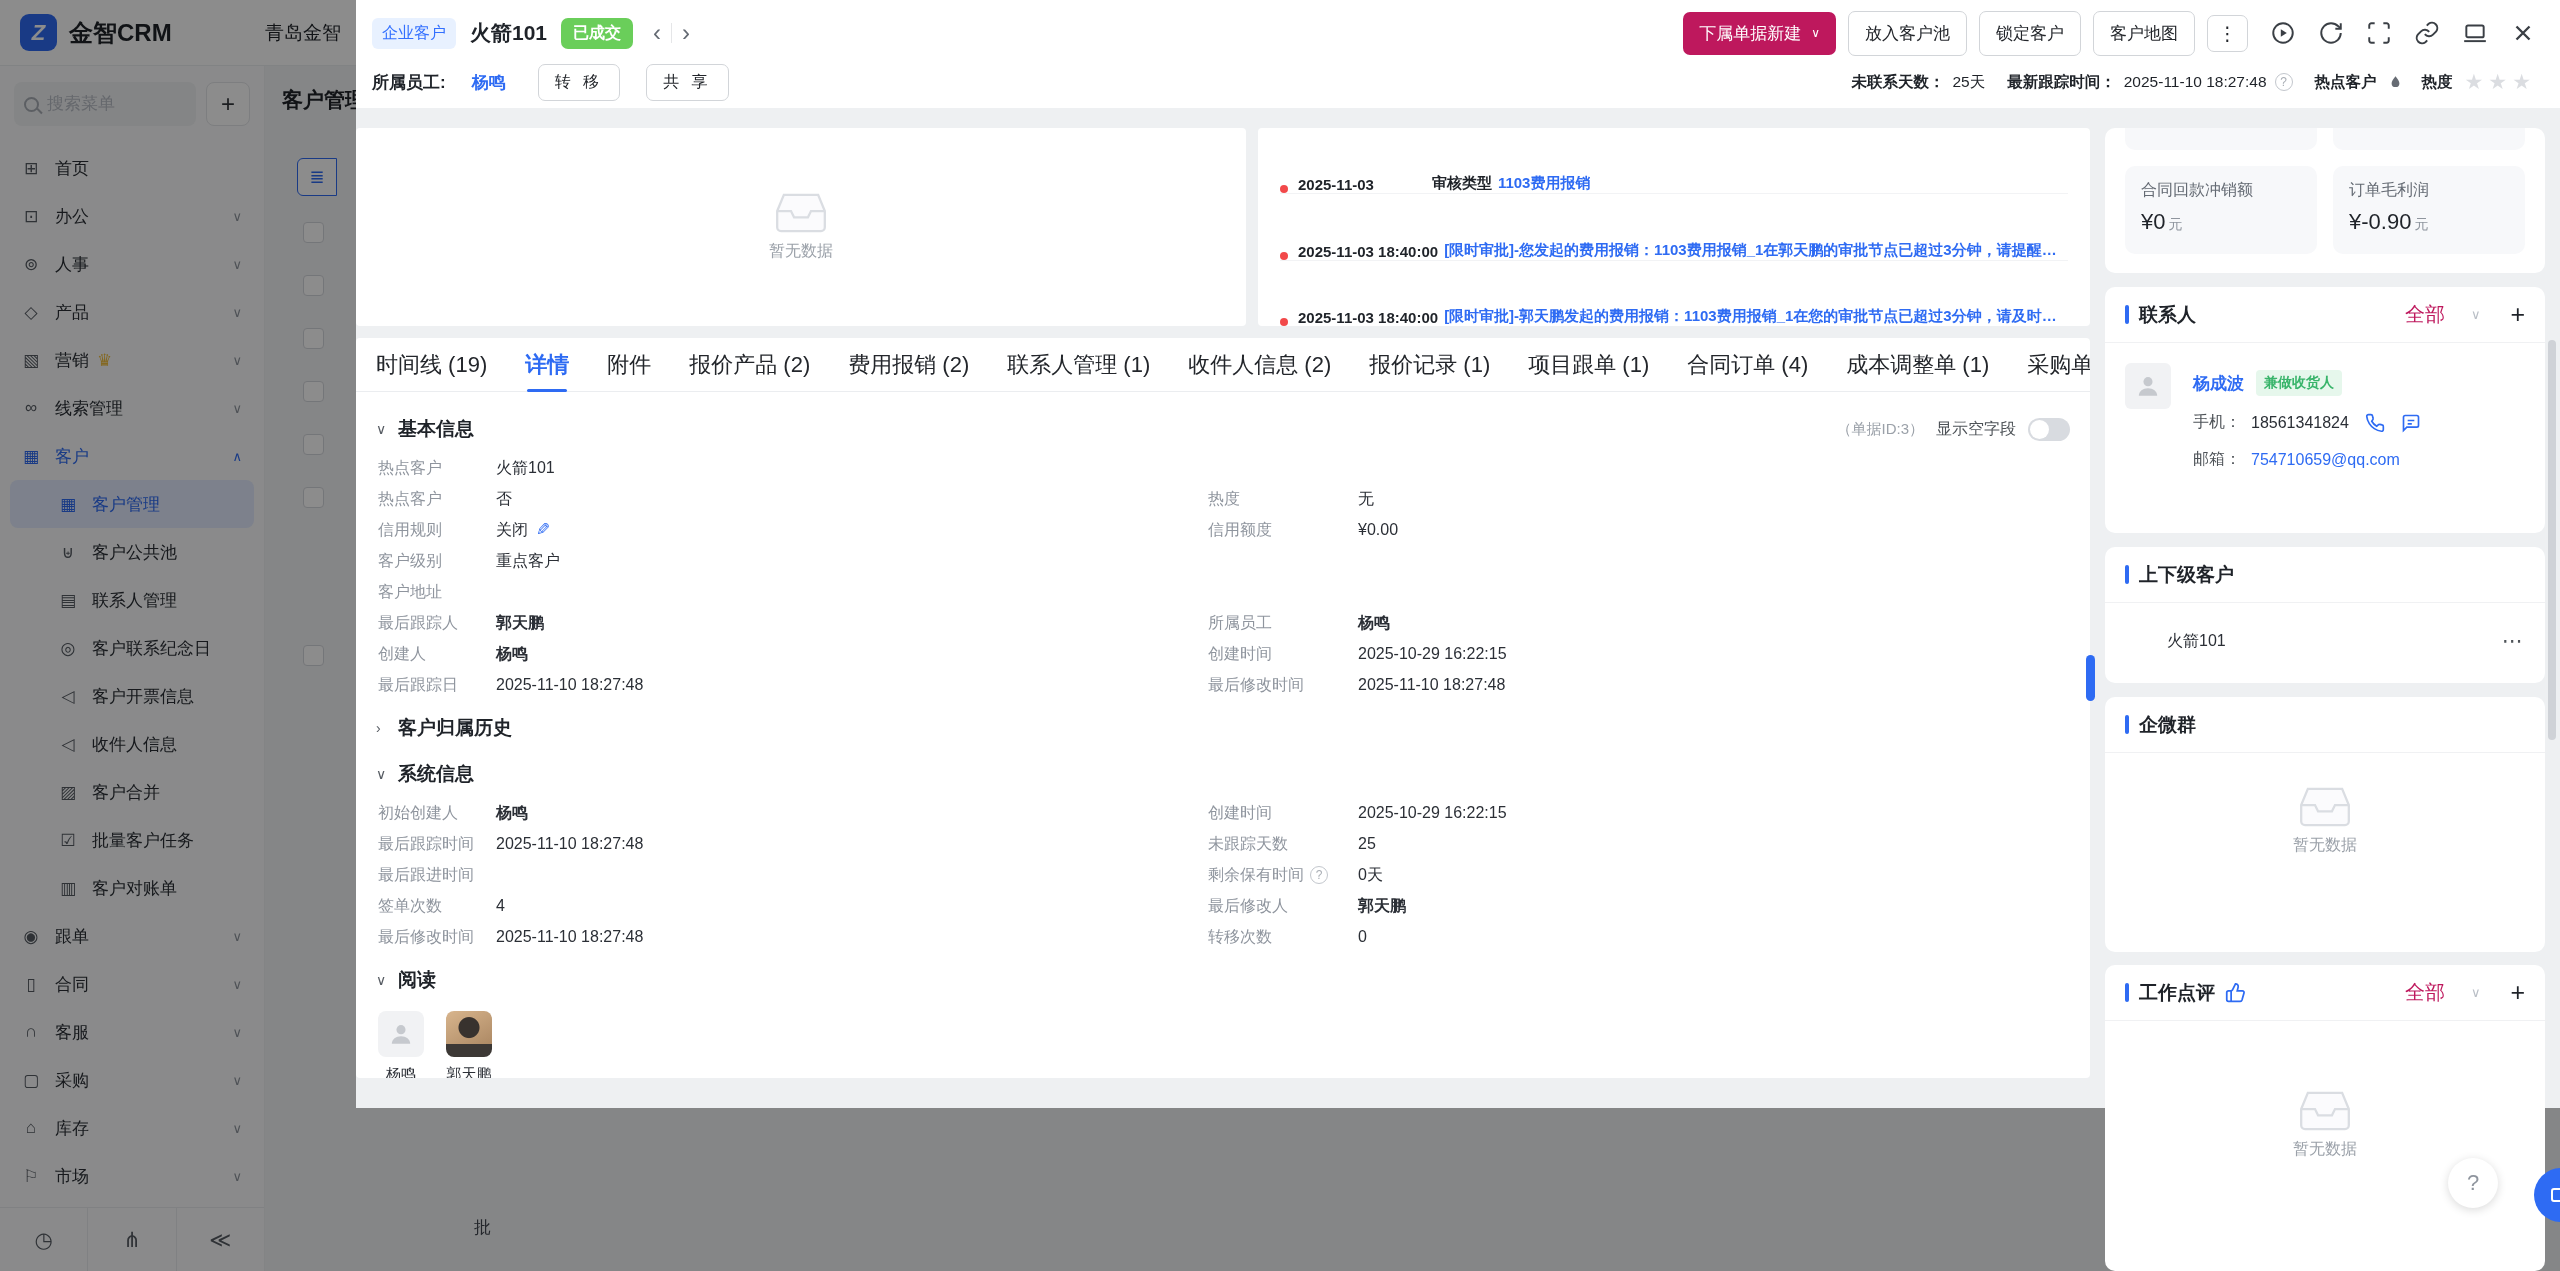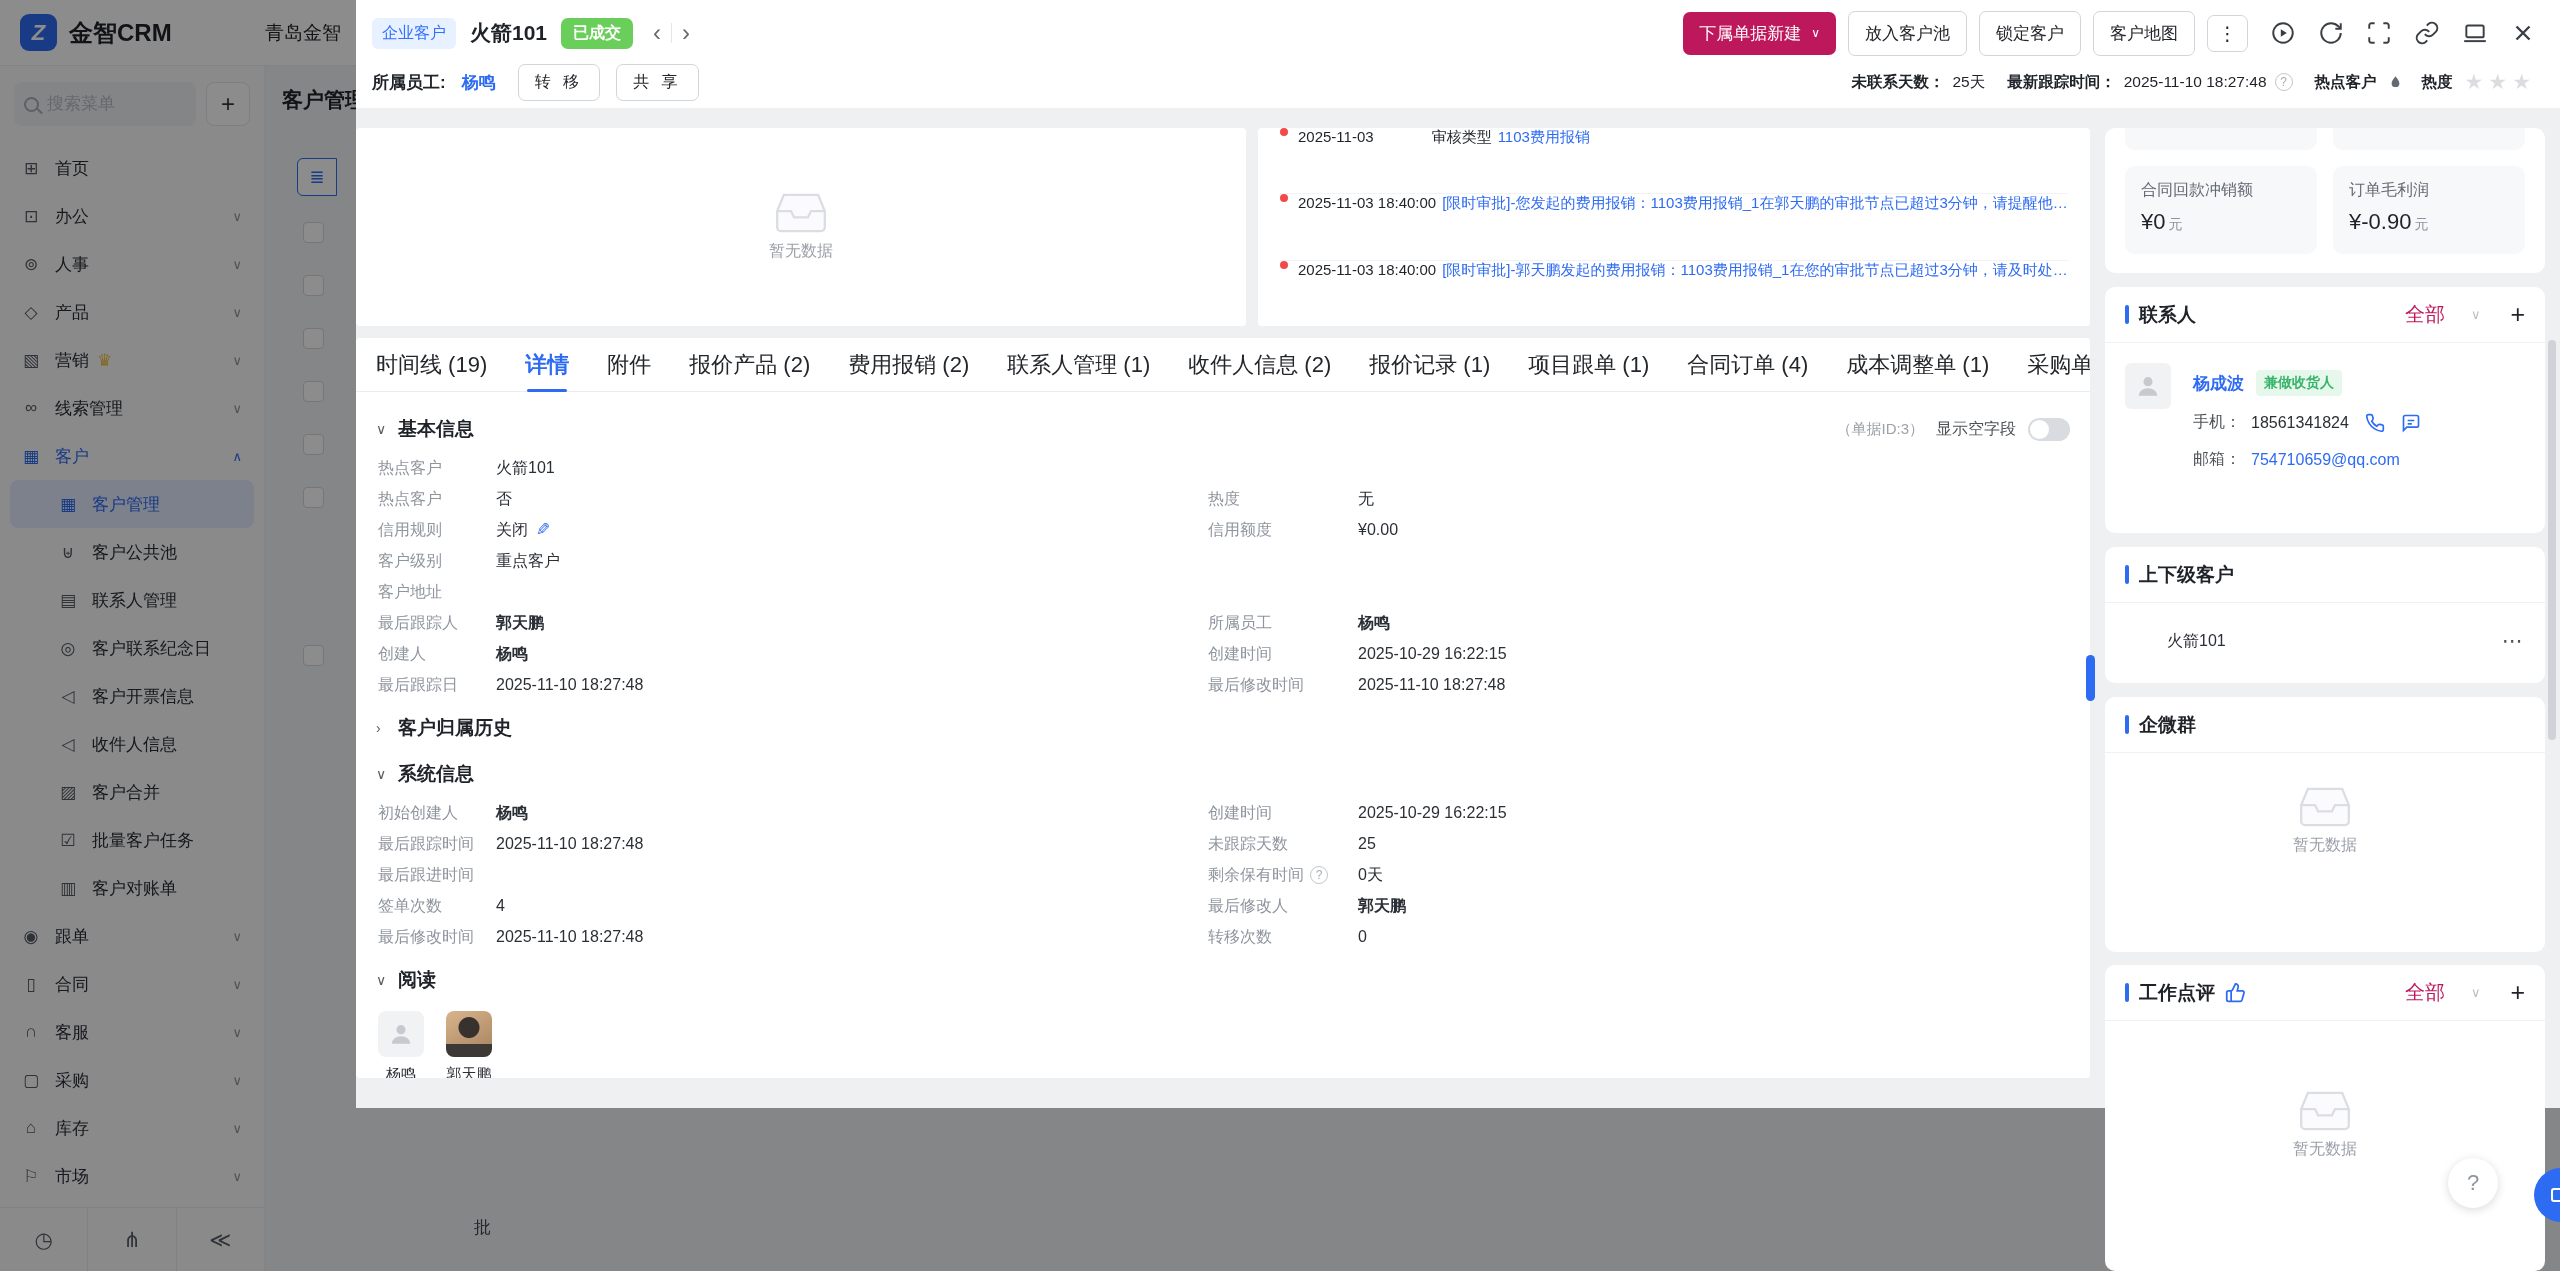--- a/index.html
+++ b/index.html
@@ -69,41 +69,41 @@
   .h-right { margin-left:auto; display:flex; align-items:center; gap:12px; }
   .btn-primary { background:#be185d; color:#fff; border:none; border-radius:7px; font-size:17px;
     padding:10px 16px; display:flex; align-items:center; gap:10px; font-family:inherit; }
   .btn-primary .cv { font-size:12px; }
   .btn-ghost { background:#fff; color:#23262b; border:1px solid #d2d5d9; border-radius:7px;
     font-size:17px; padding:10px 16px; font-family:inherit; }
   .btn-more { background:#fff; color:#23262b; border:1px solid #d2d5d9; border-radius:7px;
     font-size:19px; padding:6px 10px; font-family:inherit; }
   .act-icons { display:flex; align-items:center; gap:22px; margin-left:10px; color:#3a3f45; }
   .act-icons svg { display:block; }
-  .h-row2 { height:44px; display:flex; align-items:center; padding:0 24px 0 16px; gap:16px; }
+  .h-row2 { height:44px; display:flex; align-items:center; padding:0 24px 0 16px; gap:26px; }
   .own-label { font-size:17px; font-weight:bold; color:#1f2329; }
   .own-val { font-size:17px; color:#2e6bf3; font-weight:bold; margin-right:6px; }
   .btn-sm { background:#fff; color:#23262b; border:1px solid #d2d5d9; border-radius:7px;
     font-size:16px; padding:7px 16px; letter-spacing:4px; font-family:Liberation Sans, sans-serif; }
   .h2-right { margin-left:auto; display:flex; align-items:center; gap:8px; font-size:15.5px; color:#1f2329; }
   .h2-right .lb { font-weight:bold; }
   .h2-right .vl { margin-right:14px; }
   .q-circle { width:18px; height:18px; border:1px solid #c3c7cd; border-radius:50%; color:#a9aeb5;
     font-size:12px; display:inline-flex; align-items:center; justify-content:center; margin-right:14px; }
   .stars { color:#dbdde1; font-size:21px; letter-spacing:5px; margin-left:4px; }
   .drop-ico { margin:0 10px 0 2px; }
 
   
   .empty-box { position:absolute; left:0; top:128px; width:890px; height:198px; background:#fff;
     border-radius:4px; display:flex; flex-direction:column; align-items:center; justify-content:center; gap:8px; }
   .empty-txt { font-size:16px; color:#9ba1a9; }
   .notice-box { position:absolute; left:902px; top:128px; width:832px; height:198px; background:#fff;
     border-radius:4px; padding:0 22px; display:flex; flex-direction:column; }
-  .notice-row { flex:1; display:flex; align-items:flex-start; overflow:hidden; white-space:nowrap;
-    font-size:15px; color:#1f2329; }
+  .notice-row { flex:1; display:flex; align-items:flex-end; overflow:hidden; white-space:nowrap;
+    font-size:15px; color:#1f2329;font-weight:bold; }
   .notice-row + .notice-row { border-top:1px solid #f2f3f5; }
   .ndot { width:8px; height:8px; border-radius:50%; background:#f2494a; margin-right:10px; flex:none; }
   .ntime { margin-right:6px; flex:none; }
   .nplain { margin-left:52px; margin-right:6px; }
   .nlink { color:#2e6bf3; overflow:hidden; text-overflow:ellipsis; }
 
   
   .main-panel { position:absolute; left:0; top:338px; width:1734px; height:740px; background:#fff;
     border-radius:4px; overflow:hidden; }
   .tabbar { height:54px; border-bottom:1px solid #ebedf0; display:flex; align-items:center;

